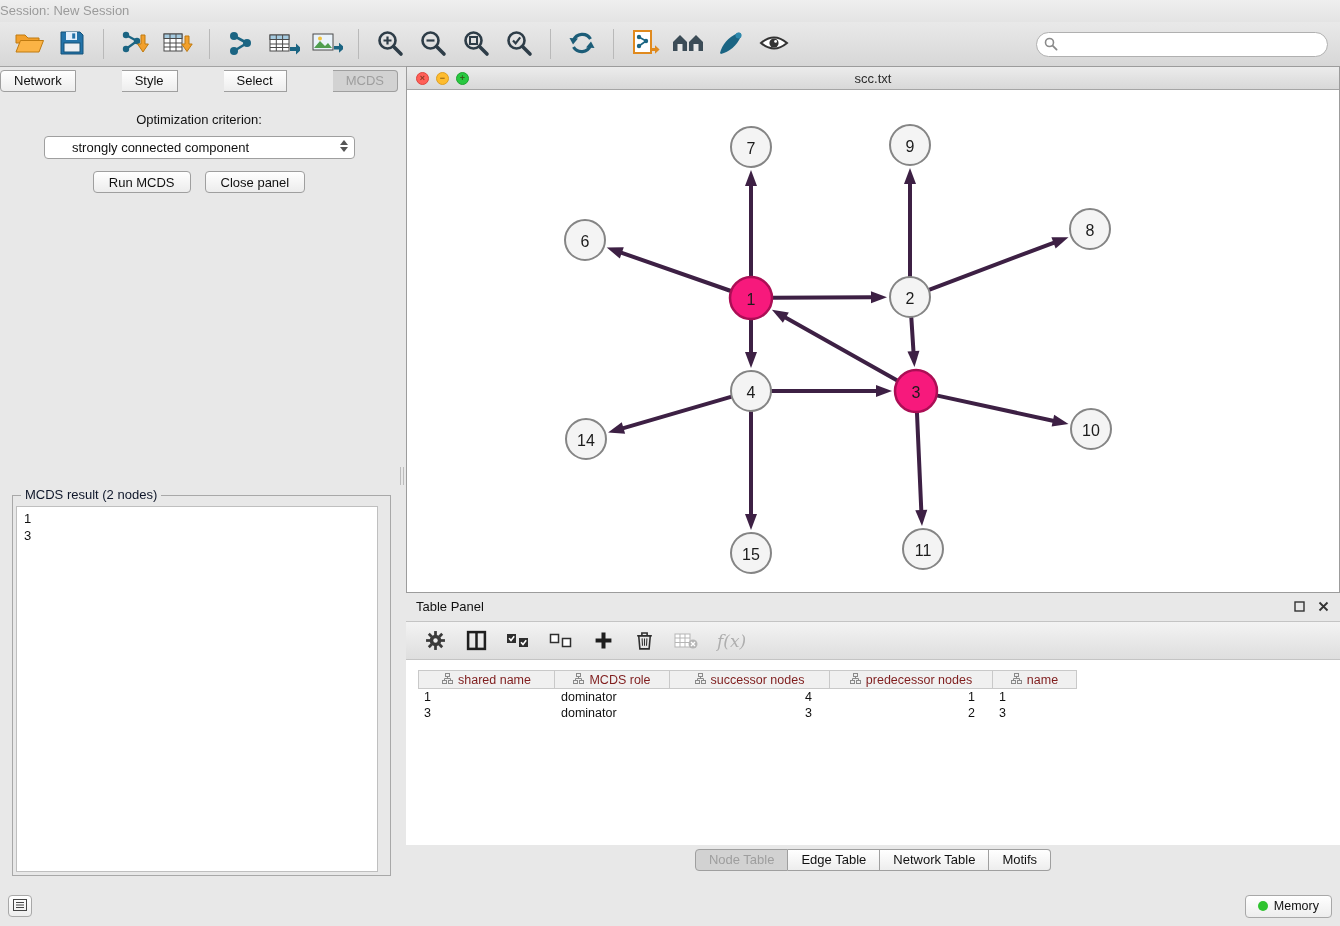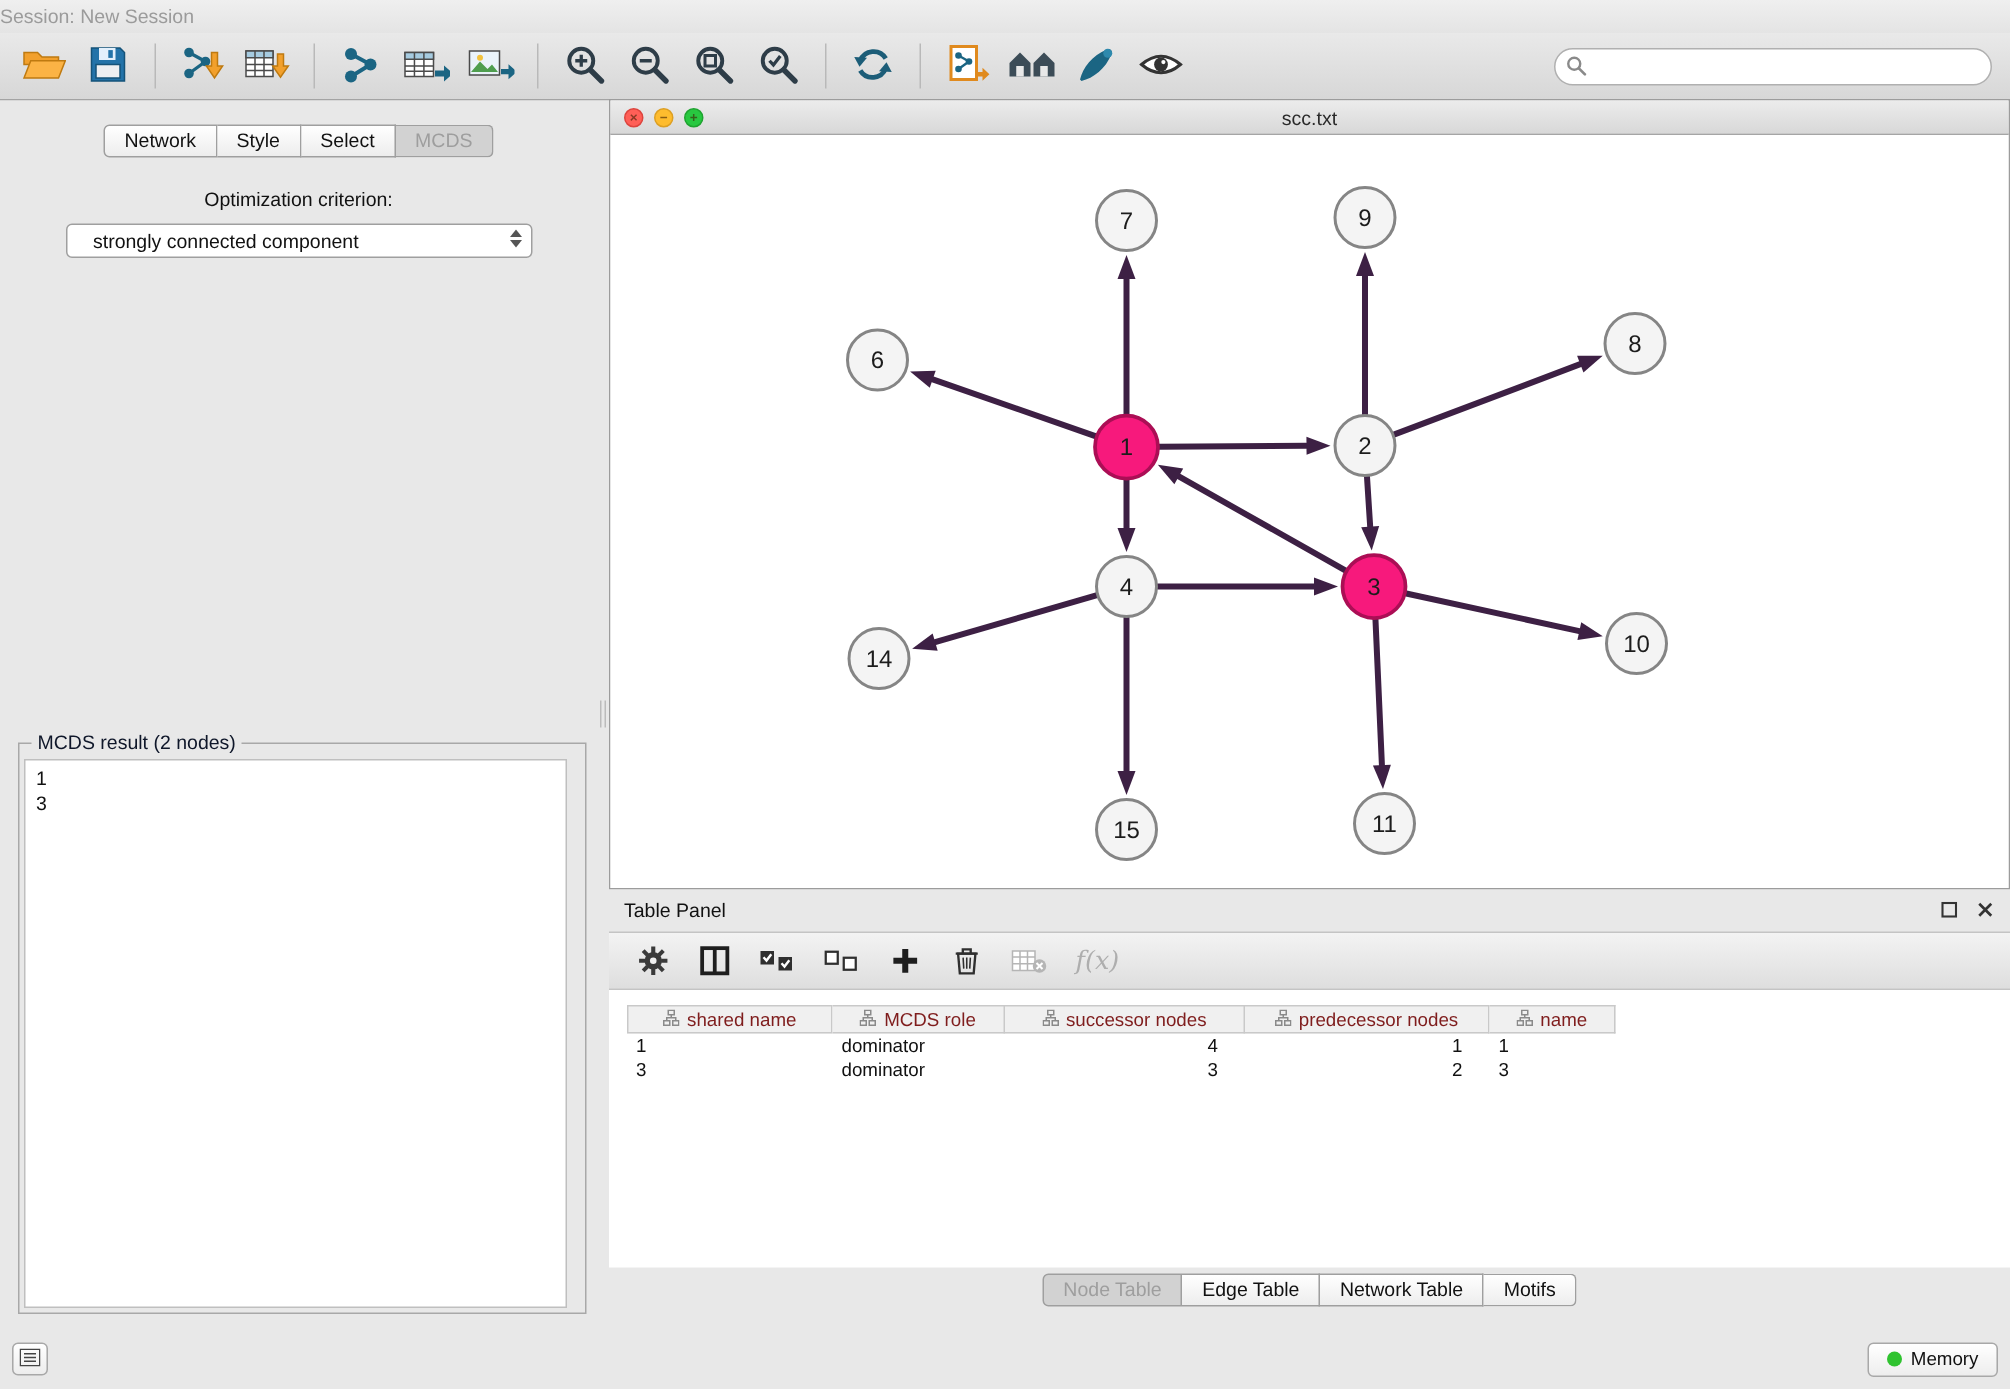--- a/index.html
+++ b/index.html
@@ -13,27 +13,27 @@
   .tool-sep{width:1px;height:30px;background:#b9b9b9;margin:0 5px}
   .search-wrap{margin-left:auto;position:relative}
   .search-input{width:292px;height:25px;border:1px solid #b0b0b0;border-radius:13px;background:#fff;padding:0 10px 0 26px;font-size:13px;outline:none;color:#333}
   .search-glass{position:absolute;left:8px;top:5px;pointer-events:none}
 
   
   .control-panel{position:absolute;left:0;top:67px;width:398px;height:815px;background:#e8e8e8}
   .panel-header{height:27px;display:flex;align-items:center;padding:0 10px;font-size:13px;color:#111}
   .win-btns{margin-left:auto;display:flex;gap:11px;align-items:center}
   .win-btn{width:13px;height:13px;display:flex;align-items:center;justify-content:center}
-  .cp-tabs{display:flex;justify-content:center;margin-top:16px}
+  .cp-tabs{display:flex;justify-content:space-between;margin-top:3px}
   .seg-tab{height:22px;line-height:20px;padding:0 13px;font-size:13px;background:linear-gradient(#ffffff,#ededed);border:1px solid #9f9f9f;border-left:none;color:#111;cursor:default;white-space:nowrap}
   .seg-tab:first-child{border-left:1px solid #9f9f9f;border-radius:4px 0 0 4px}
   .seg-tab:last-child{border-radius:0 4px 4px 0}
   .seg-tab.active{background:#d2d2d2;color:#9e9e9e}
   .opt-label{text-align:center;margin-top:20px;font-size:13px;color:#111}
-  .dropdown{position:relative;margin:9px 43px 0 44px;height:23px;border:1px solid #9f9f9f;border-radius:4px;background:#fff;display:flex;align-items:center;padding:0 22px 0 17px;font-size:13px;color:#111}
+  .dropdown{position:relative;margin:9px 43px 0 44px;height:23px;border:1px solid #9f9f9f;border-radius:4px;background:#fff;display:flex;align-items:center;padding:0 22px 0 27px;font-size:13px;color:#111}
   .dd-arrows{position:absolute;right:6px;top:3px;display:flex;flex-direction:column;gap:2px}
   .dd-arrows i{display:block;width:0;height:0;border-left:4px solid transparent;border-right:4px solid transparent}
   .dd-up{border-bottom:5px solid #555}
   .dd-down{border-top:5px solid #555}
   .cp-buttons{display:flex;justify-content:center;gap:14px;margin-top:12px}
   .cp-btn{height:22px;padding:0 15px;border:1px solid #9f9f9f;border-radius:4px;background:linear-gradient(#ffffff,#ececec);font-size:13px;color:#111;font-family:"Liberation Sans",sans-serif}
   .result-group{position:absolute;left:12px;right:7px;top:428px;bottom:6px;border:1px solid #a8a8a8}
   .result-title{position:absolute;top:-9px;left:8px;background:#e8e8e8;padding:0 4px;font-size:13px;color:#0f172a}
   .result-area{position:absolute;left:3px;top:10px;right:12px;bottom:3px;background:#fff;border:1px solid #bfbfbf;padding:3px 7px;font-size:13px;line-height:17px;color:#111;overflow:hidden}
 
@@ -250,20 +250,24 @@
   <div class="opt-label">Optimization criterion:</div>
 
   <div class="dropdown">
     <span>strongly connected component</span>
     <span class="dd-arrows">
         <i class="dd-up"></i>
         <i class="dd-down"></i>
       </span>
   </div>
 
+  <div class="cp-buttons">
+    <button class="cp-btn">Run MCDS</button>
+    <button class="cp-btn">Close panel</button>
+  </div>
 
   <div class="result-group">
     <span class="result-title">MCDS result (2 nodes)</span>
     <div class="result-area">
         <div>1</div>
         <div>3</div>
       </div>
   </div>
 </div>
 

